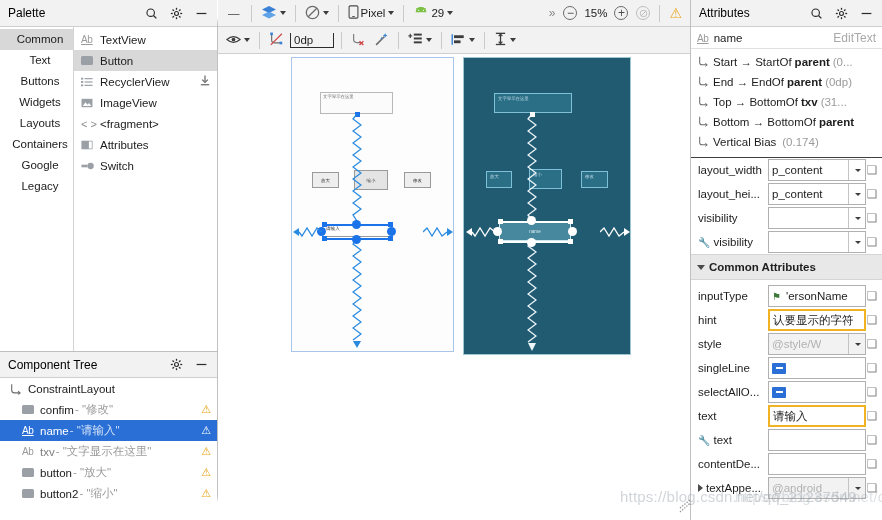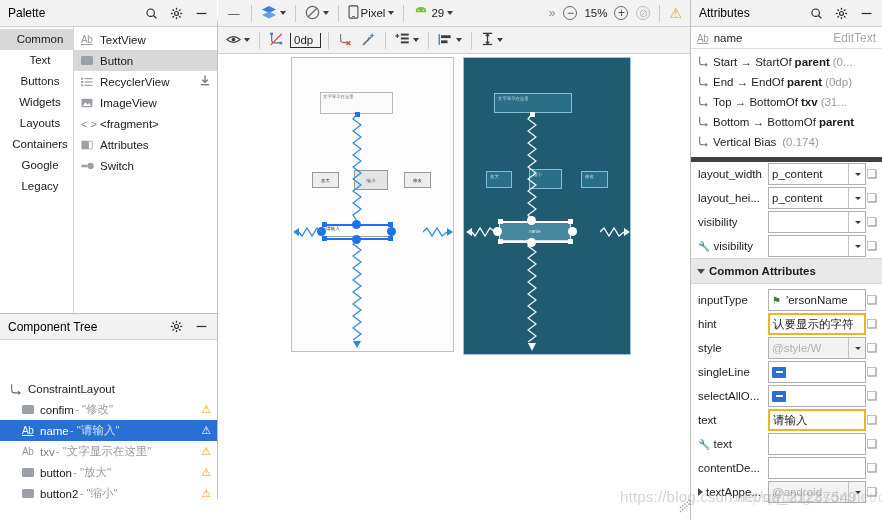--- a/index.html
+++ b/index.html
@@ -40,21 +40,21 @@
   .pitem.selected { background: #d8d8d8; }
   .pitem .glyph { width: 19px; display: inline-flex; align-items: center;
                   justify-content: flex-start; flex: 0 0 19px; }
   .pitem .dl { position: absolute; right: 7px; top: 4px; }
   .ab-glyph { font-size: 10px; color: #9a9a9a; letter-spacing: -0.3px;
               text-decoration: underline; }
   .sq-glyph { width: 12px; height: 9px; background: #9aa0a6; border-radius: 1.5px;
               display: inline-block; }
 
   
-  .tree-body { height: 142px; background: #fff; overflow: hidden; margin-top: 38px; }
+  .tree-body { height: 142px; background: #fff; overflow: hidden; }
   .trow { height: 21px; display: flex; align-items: center; font-size: 11.5px;
           color: #1b1b1b; position: relative; padding-right: 6px; cursor: default; }
   .trow .indent { width: 10px; flex: 0 0 10px; }
   .trow .indent2 { width: 22px; flex: 0 0 22px; }
   .trow .g { width: 18px; flex: 0 0 18px; display: flex; align-items: center; }
   .trow .nm { white-space: nowrap; }
   .trow .val { color: #9b9b9b; margin-left: 1px; white-space: nowrap; }
   .trow.sel { background: #2a6fd6; color: #fff; }
   .trow.sel .val { color: #cfe0f7; }
   .trow.sel .ab-glyph { color: #fff; }
@@ -133,21 +133,21 @@
         white-space: nowrap; pointer-events: none;
         font-family: "Liberation Sans", sans-serif; letter-spacing: 0.2px; }
 
   
   .right-col { width: 192px; height: 520px; background: #ffffff;
                border-left: 1px solid #c0c0c0; display: flex; flex-direction: column; }
   .attr-sub { height: 22px; display: flex; align-items: center; padding: 0 6px;
               border-bottom: 1px solid #e0e0e0; background: #fff; }
   .attr-sub .nm { font-size: 11.5px; margin-left: 5px; }
   .attr-sub .ty { margin-left: auto; color: #a8a8a8; font-size: 12px; }
-  .constraints { padding: 3px 0 5px 0; border-bottom: 5px solid #404040; }
+  .constraints { padding: 3px 0 5px 0; border-bottom: 1px solid #404040; }
   .crow { height: 20px; display: flex; align-items: center; padding-left: 7px;
           font-size: 11.5px; white-space: nowrap; overflow: hidden; }
   .crow .ico { width: 15px; flex: 0 0 15px; }
   .crow b { font-weight: bold; }
   .crow .muted { color: #9a9a9a; margin-left: 3px; }
   .arow { height: 24px; display: flex; align-items: center; padding: 0 4px 0 7px; }
   .arow .lab { width: 70px; flex: 0 0 70px; font-size: 11.5px; color: #1d1d1d;
                white-space: nowrap; overflow: hidden; text-overflow: ellipsis;
                display: flex; align-items: center; gap: 3px; }
   .fld { flex: 1; height: 22px; border: 1px solid #b0b0b0; background: #fff;
@@ -481,21 +481,21 @@
         <span>
           <svg width="15" height="15" viewBox="0 0 17 17">
               <path d="M3 2 L3 9 Q3 12.4 6.6 12.4 L13 12.4" fill="none" stroke="#6b6b6b" stroke-width="1.3"></path>
               <rect x="1.4" y="0.6" width="3" height="3" fill="#3b82d6"></rect>
               <rect x="12" y="11" width="3" height="3" fill="#3b82d6"></rect>
               <line x1="2" y1="14.6" x2="14.6" y2="2" stroke="#d14747" stroke-width="1.4"></line>
             </svg>
         </span>
       </span>
       <span class="tbtn" style="padding:0 2px;">
-        <span style="border-bottom:1.4px solid #2b2b2b;border-left:1.4px solid #2b2b2b;border-right:1.4px solid #2b2b2b;padding:0 7px 0 3px;line-height:14px;display:inline-block;">0dp</span>
+        <span style="border-bottom:1.4px solid #2b2b2b;border-left:1.4px solid #2b2b2b;border-right:1.4px solid #2b2b2b;padding:0 20px 0 3px;line-height:14px;display:inline-block;">0dp</span>
       </span>
       <span class="sep"></span>
       <span class="tbtn">
         <span>
           <svg width="15" height="15" viewBox="0 0 17 17">
               <path d="M3 2.4 L3 8.6 Q3 12 6.6 12 L12.6 12" fill="none" stroke="#7a7a7a" stroke-width="1.3"></path>
               <g stroke="#d14747" stroke-width="1.5">
                 <line x1="9.6" y1="10.4" x2="14" y2="14.8"></line>
                 <line x1="14" y1="10.4" x2="9.6" y2="14.8"></line>
               </g>

